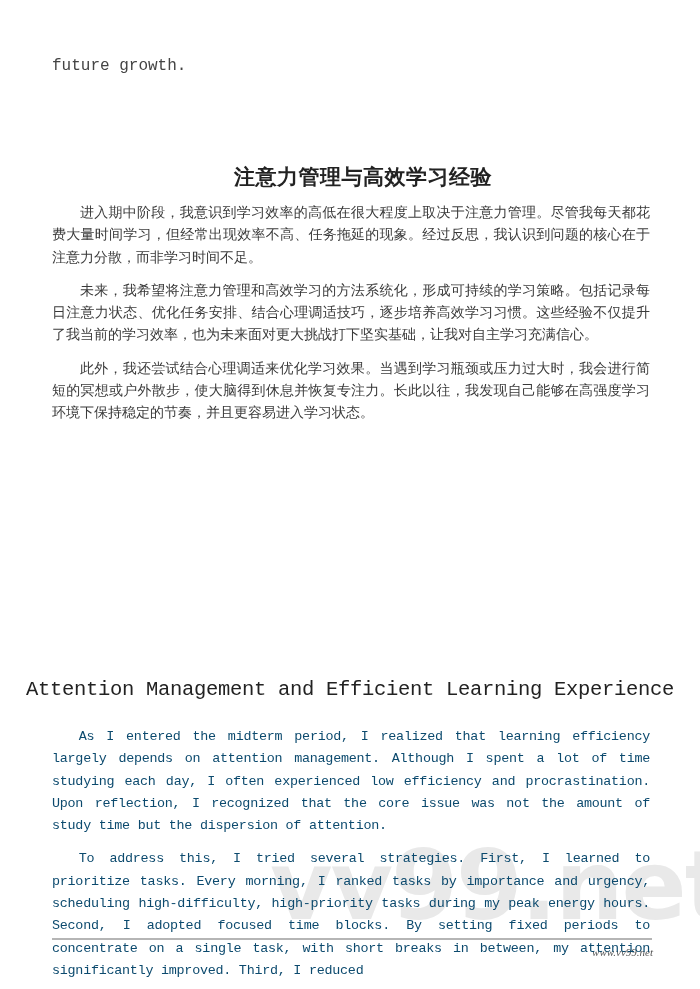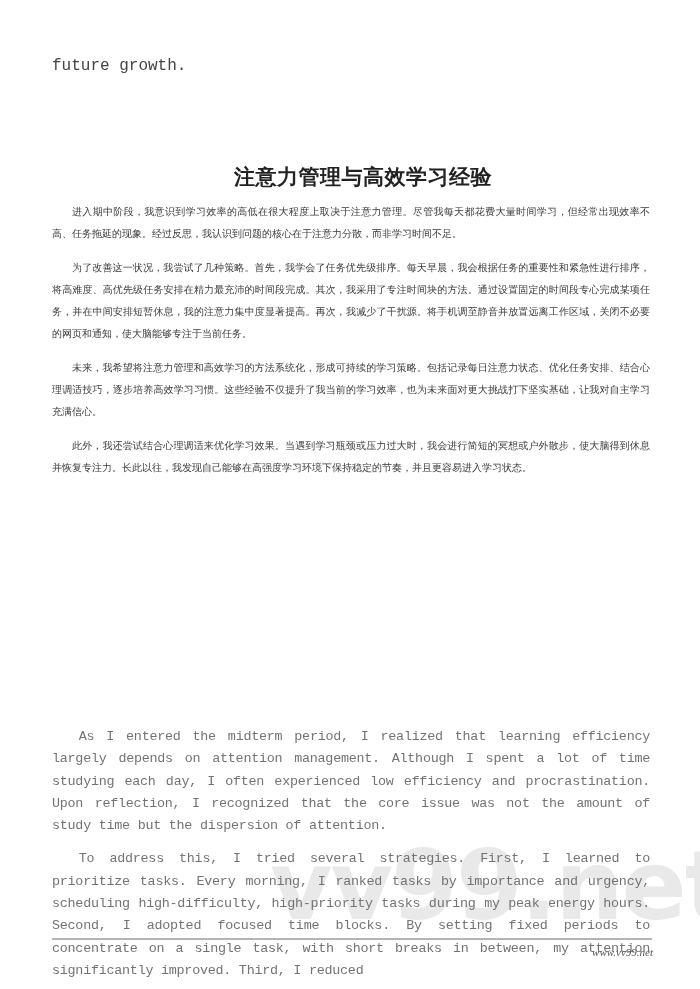--- a/index.html
+++ b/index.html
@@ -3,52 +3,52 @@
 <meta charset="utf-8">
 <style>
   html, body { margin: 0; padding: 0; background: #ffffff; }
   body { width: 700px; height: 989px; position: relative; overflow: hidden; color: #3a3a3a; }
   .page { position: absolute; left: 0; top: 0; width: 700px; height: 989px; }
   .mono { font-family: "Liberation Mono", "DejaVu Sans Mono", monospace; }
   .carry { position: absolute; left: 52px; top: 57px; font-size: 16px; color: #444; }
   .zh-title { position: absolute; left: 0; width: 700px; top: 150px; text-align: center;
               font-family: "DejaVu Sans", sans-serif; font-weight: bold; font-size: 21px; color: #222; letter-spacing: 0.5px; }
   .zh-body { position: absolute; left: 52px; width: 598px; top: 201px; }
-  .zh-p { margin: 0 0 11px 0; font-family: "DejaVu Serif", serif; font-size: 10px; line-height: 22.3px;
+  .zh-p { margin: 0 0 11px 0; font-family: "DejaVu Serif", serif; font-size: 14px; line-height: 22.3px;
           text-indent: 2em; text-align: justify; color: #3a3a3a; }
   .en-title { position: absolute; left: 0; width: 700px; top: 678px; text-align: center;
               font-family: "Liberation Mono", monospace; font-size: 20.5px; color: #222; letter-spacing: -0.3px; }
   .en-body { position: absolute; left: 52px; width: 598px; top: 726px; }
   .en-p { margin: 0 0 11px 0; font-family: "Liberation Mono", monospace; font-size: 13.4px; line-height: 22.3px;
-          text-indent: 2em; text-align: justify; color: #737373; letter-spacing: -0.25px; }
+          text-indent: 2em; text-align: justify; color: #0c4a6e; letter-spacing: -0.25px; }
   .watermark { position: absolute; left: 270px; top: 838px; font-family: "DejaVu Sans", sans-serif;
                font-weight: bold; font-size: 96px; color: #e9e9e9; letter-spacing: -2px; z-index: 0; line-height: 1; }
   .zh-body, .en-body, .en-title { z-index: 1; }
   .footer-rule { position: absolute; left: 52px; top: 938px; width: 600px; height: 2px; background: #b5b5b5; }
   .footer-url { position: absolute; right: 47px; top: 946px; font-family: "Liberation Serif", serif; font-style: italic;
                 font-size: 11px; color: #555; }
 </style>
 </head>
 <body>
 
 <div class="page">
 
   <div class="carry mono">future growth.</div>
 
   <h1 class="zh-title" style="margin:13px;">注意力管理与高效学习经验</h1>
 
   <div class="zh-body">
     <p class="zh-p">进入期中阶段，我意识到学习效率的高低在很大程度上取决于注意力管理。尽管我每天都花费大量时间学习，但经常出现效率不高、任务拖延的现象。经过反思，我认识到问题的核心在于注意力分散，而非学习时间不足。</p>
-    <p class="zh-p">为了改善这一状况，我尝试了几种策略。首先，我学会了任务优先级排序。每天早晨，我会根据任务的重要性和紧急性进行排序，将高难度、高优先级任务安排在精力最充沛的时间段完成。其次，我采用了专注时间块的方法。通过设置固定的时间段专心完成某项任务，并在中间安排短暂休息，我的注意力集中度显著提高。再次，我减少了干扰源。将手机调至静音并放置远离工作区域，关闭不必要的网页和通知，使大脑能够专注于当前任务。</p>
     <p class="zh-p">未来，我希望将注意力管理和高效学习的方法系统化，形成可持续的学习策略。包括记录每日注意力状态、优化任务安排、结合心理调适技巧，逐步培养高效学习习惯。这些经验不仅提升了我当前的学习效率，也为未来面对更大挑战打下坚实基础，让我对自主学习充满信心。</p>
     <p class="zh-p">此外，我还尝试结合心理调适来优化学习效果。当遇到学习瓶颈或压力过大时，我会进行简短的冥想或户外散步，使大脑得到休息并恢复专注力。长此以往，我发现自己能够在高强度学习环境下保持稳定的节奏，并且更容易进入学习状态。</p>
   </div>
 
   <div class="watermark">vv99.net</div>
 
+  <h2 class="en-title" style="margin:0;font-weight:normal;">Attention Management and Efficient Learning Experience</h2>
 
   <div class="en-body">
     <p class="en-p">As I entered the midterm period, I realized that learning efficiency largely depends on attention management. Although I spent a lot of time studying each day, I often experienced low efficiency and procrastination. Upon reflection, I recognized that the core issue was not the amount of study time but the dispersion of attention.</p>
     <p class="en-p">To address this, I tried several strategies. First, I learned to prioritize tasks. Every morning, I ranked tasks by importance and urgency, scheduling high-difficulty, high-priority tasks during my peak energy hours. Second, I adopted focused time blocks. By setting fixed periods to concentrate on a single task, with short breaks in between, my attention significantly improved. Third, I reduced</p>
   </div>
 
   <div class="footer-rule"></div>
   <div class="footer-url">www.vv99.net</div>
 </div>
 

